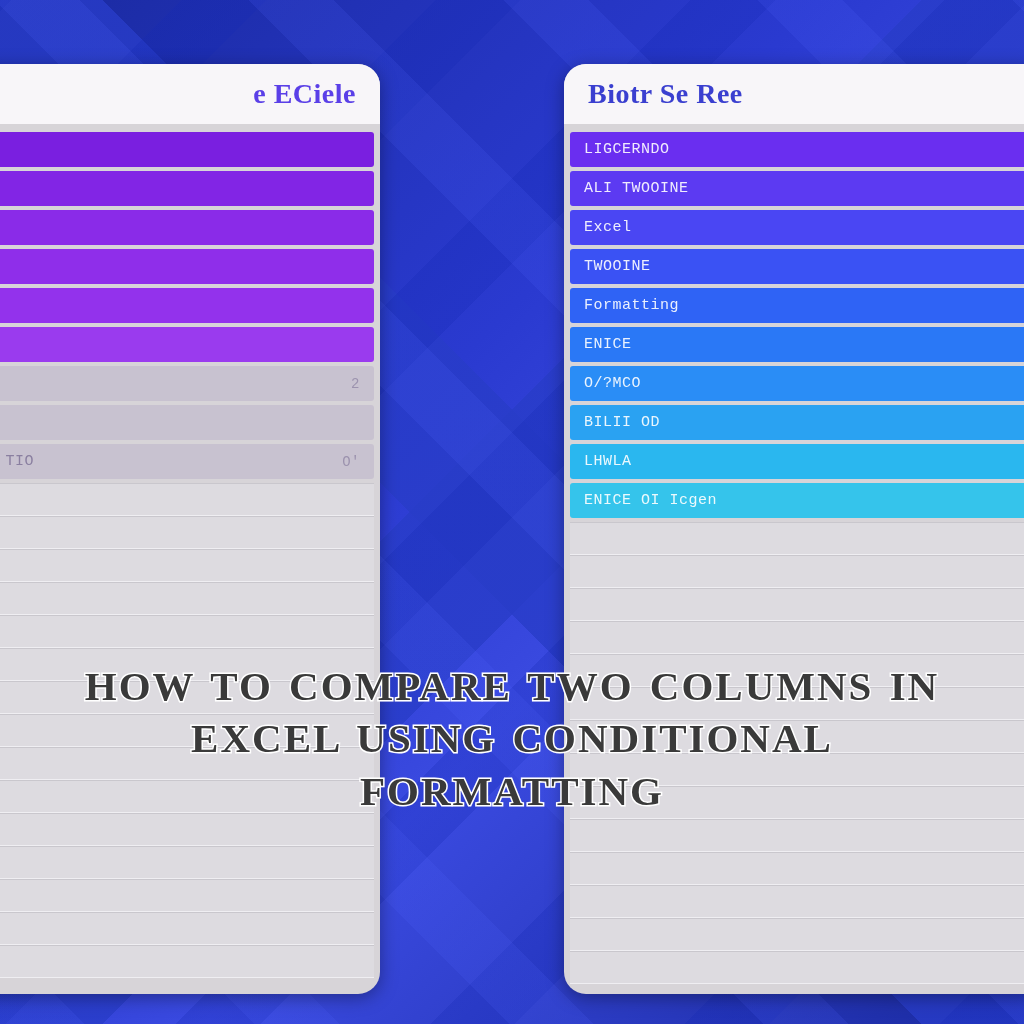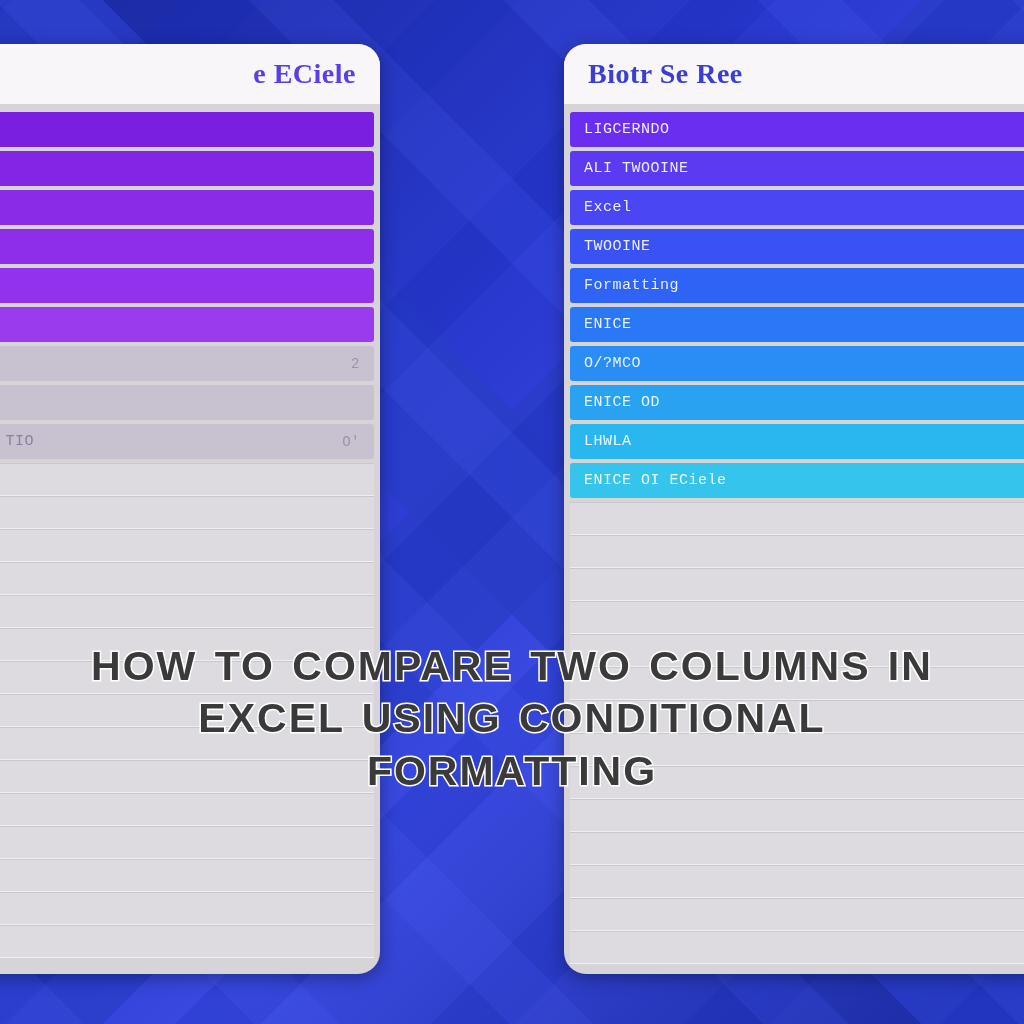--- a/index.html
+++ b/index.html
@@ -19,21 +19,21 @@
     background-color: #1b1b9a;
   }
   .bg::before {
     content: "";
     position: absolute; inset: 0;
     background:
       repeating-linear-gradient(45deg, rgba(80,100,255,0.15) 0 60px, transparent 60px 180px),
       repeating-linear-gradient(-45deg, rgba(20,40,180,0.25) 0 60px, transparent 60px 180px);
   }
   .stage {
-    position: absolute; inset: 0;
+    position: absolute; inset: 0; margin-top: 20px;
   }
   .card {
     position: absolute;
     top: 44px;
     width: 480px;
     height: 930px;
     background: #d7d4d8;
     border-radius: 22px;
     box-shadow: 0 4px 18px rgba(0,0,0,0.35);
     overflow: hidden;
@@ -87,21 +87,21 @@
     border-radius: 0;
   }
   .title-wrap {
     position: absolute;
     left: 0; right: 0;
     top: 640px;
     text-align: center;
     padding: 0 80px;
   }
   .title {
-    font-family: Liberation Sans, sans-serif;
+    font-family: Liberation Serif, serif;
     font-weight: 800;
     font-size: 41px;
     line-height: 1.28;
     letter-spacing: 2px;
     text-transform: uppercase;
     color: #3a3a3a;
     -webkit-text-stroke: 3px #ffffff;
     paint-order: stroke fill;
     text-shadow: 0 0 2px rgba(255,255,255,0.6);
     word-spacing: 4px;
@@ -171,27 +171,27 @@
         <div class="row" style="background: rgb(47, 99, 245);">
           <span>Formatting</span>
         </div>
         <div class="row" style="background: rgb(42, 120, 246);">
           <span>ENICE</span>
         </div>
         <div class="row" style="background: rgb(42, 141, 246);">
           <span>O/?MCO</span>
         </div>
         <div class="row" style="background: rgb(42, 162, 242);">
-          <span>ENICE OD</span>
+          <span>BILII OD</span>
         </div>
         <div class="row" style="background: rgb(42, 183, 239);">
           <span>LHWLA</span>
         </div>
         <div class="row" style="background: rgb(53, 196, 235);">
-          <span>ENICE OI ECiele</span>
+          <span>ENICE OI Icgen</span>
         </div>
         <div class="row empty"></div>
         <div class="row empty"></div>
         <div class="row empty"></div>
         <div class="row empty"></div>
         <div class="row empty"></div>
         <div class="row empty"></div>
         <div class="row empty"></div>
         <div class="row empty"></div>
         <div class="row empty"></div>

